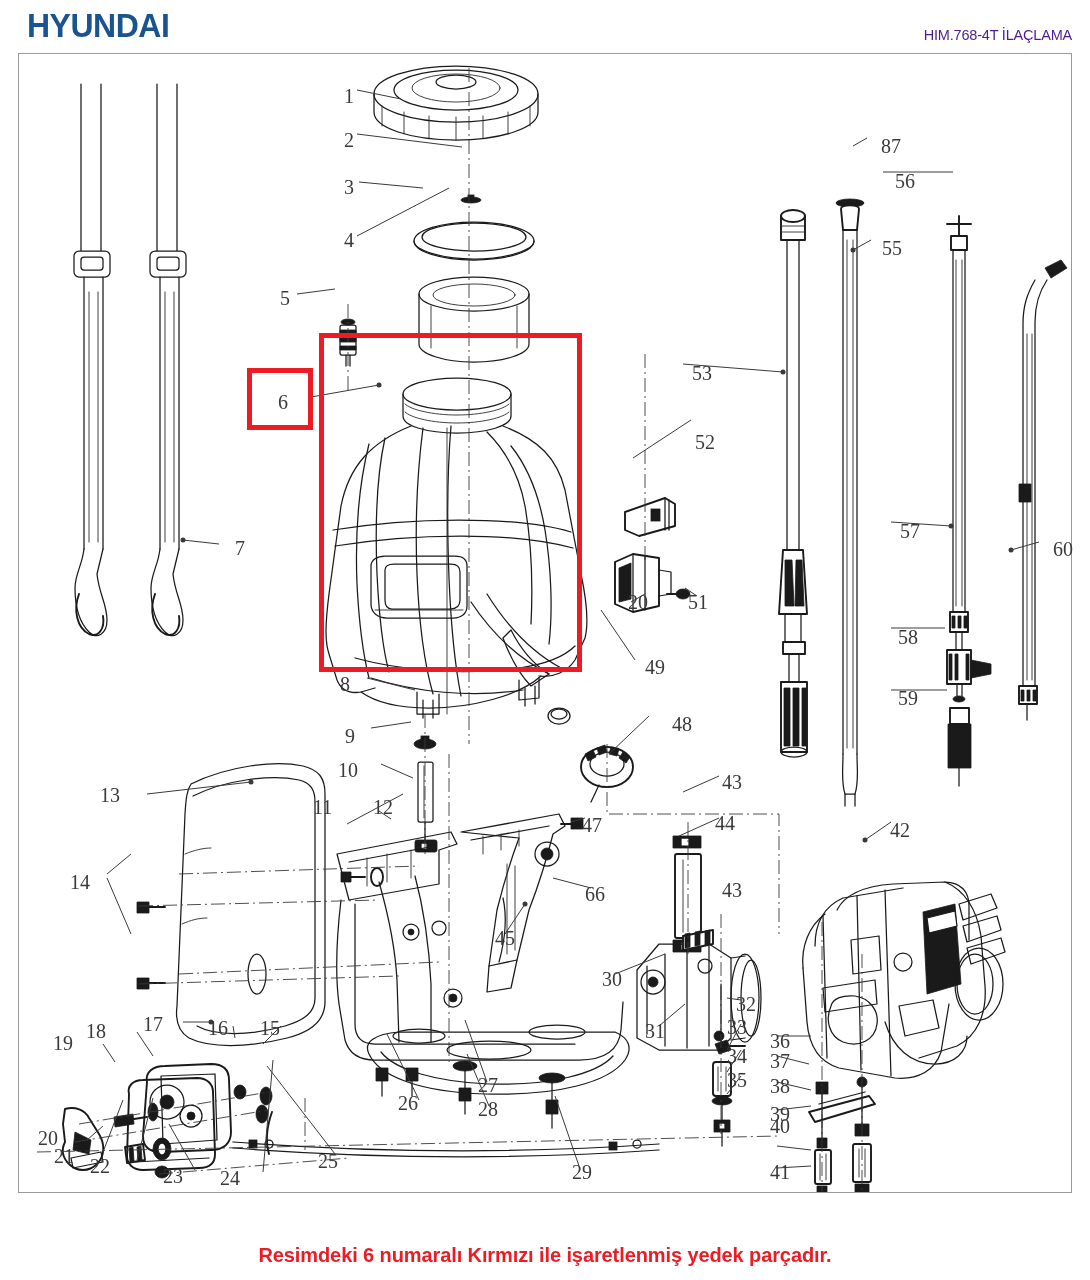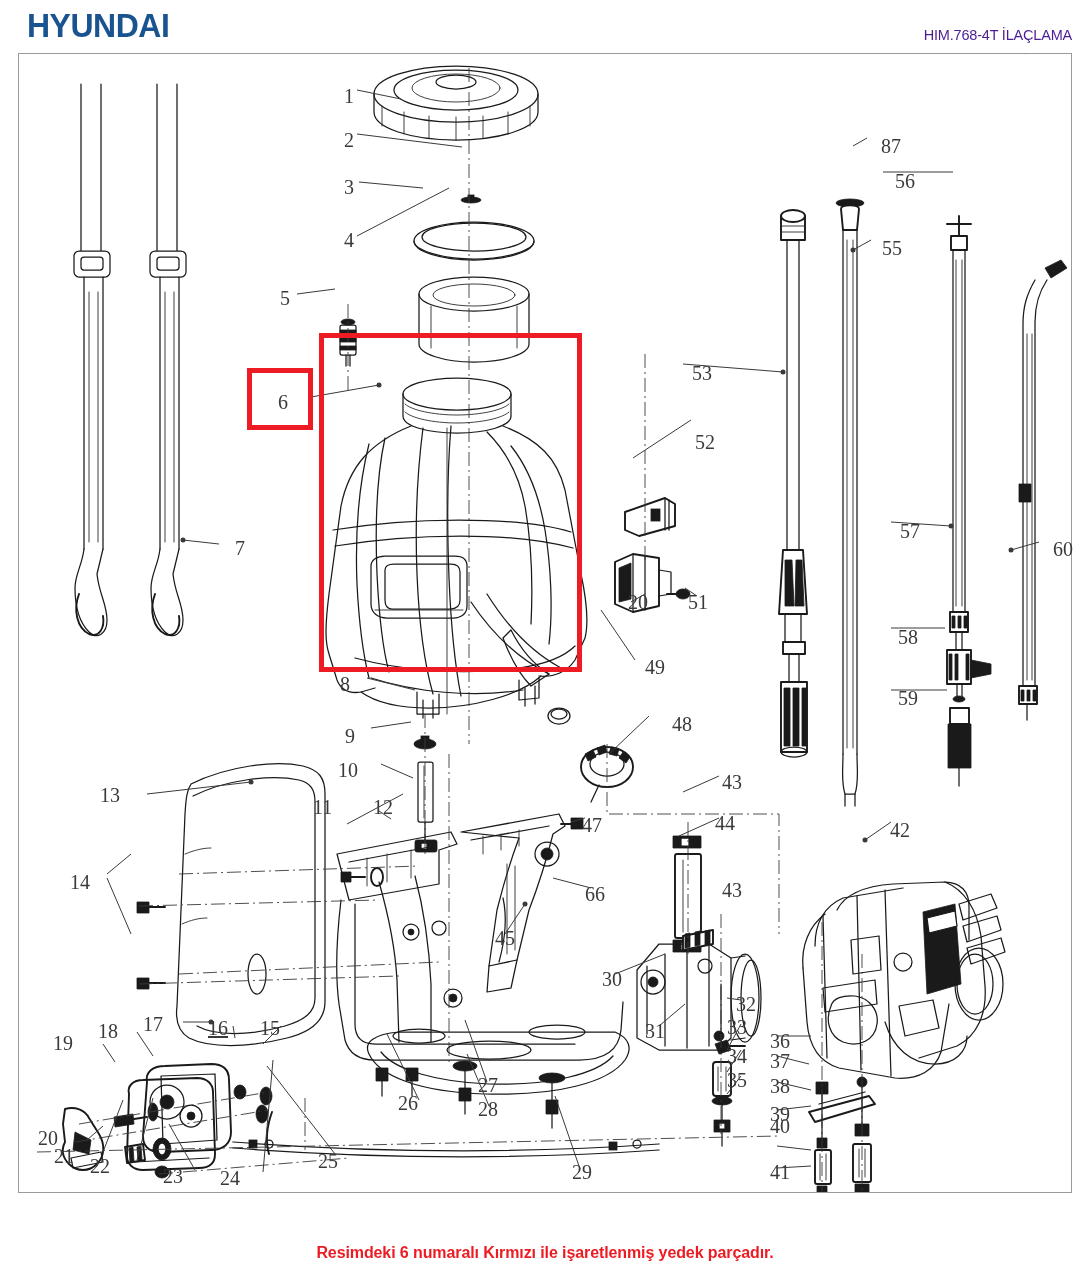--- a/index.html
+++ b/index.html
@@ -51,21 +51,21 @@
   #svg-stage { position: absolute; left: 0; top: 0; }
 
   
   #caption {
     position: absolute;
     left: 0; right: 0;
     top: 1244px;
     text-align: center;
     font-family: "Liberation Sans", sans-serif;
     font-weight: bold;
-    font-size: 16px;
+    font-size: 20px;
     color: #ed1c24;
     letter-spacing: -0.1px;
   }
 
   
   .hl-box {
     position: absolute;
     border: 5px solid #ed1c24;
     background: transparent;
     pointer-events: none;
@@ -653,23 +653,23 @@
       <div class="cn" style="left: 278px; top: 392px;">6</div>
       <div class="cn" style="left: 235px; top: 538px;">7</div>
       <div class="cn" style="left: 340px; top: 674px;">8</div>
       <div class="cn" style="left: 345px; top: 726px;">9</div>
       <div class="cn" style="left: 338px; top: 760px;">10</div>
       <div class="cn" style="left: 313px; top: 797px;">11</div>
       <div class="cn" style="left: 373px; top: 797px;">12</div>
       <div class="cn" style="left: 100px; top: 785px;">13</div>
       <div class="cn" style="left: 70px; top: 872px;">14</div>
       <div class="cn" style="left: 260px; top: 1018px;">15</div>
-      <div class="cn" style="left: 208px; top: 1018px; text-decoration: underline;">16</div>
+      <div class="cn" style="left: 208px; top: 1018px;">16</div>
       <div class="cn" style="left: 143px; top: 1014px;">17</div>
-      <div class="cn" style="left: 98px; top: 1021px;">18</div>
+      <div class="cn" style="left: 86px; top: 1021px;">18</div>
       <div class="cn" style="left: 53px; top: 1033px;">19</div>
       <div class="cn" style="left: 38px; top: 1128px;">20</div>
       <div class="cn" style="left: 54px; top: 1146px;">21</div>
       <div class="cn" style="left: 90px; top: 1156px;">22</div>
       <div class="cn" style="left: 163px; top: 1166px;">23</div>
       <div class="cn" style="left: 220px; top: 1168px;">24</div>
       <div class="cn" style="left: 318px; top: 1151px;">25</div>
       <div class="cn" style="left: 398px; top: 1093px;">26</div>
       <div class="cn" style="left: 478px; top: 1075px;">27</div>
       <div class="cn" style="left: 478px; top: 1099px;">28</div>

